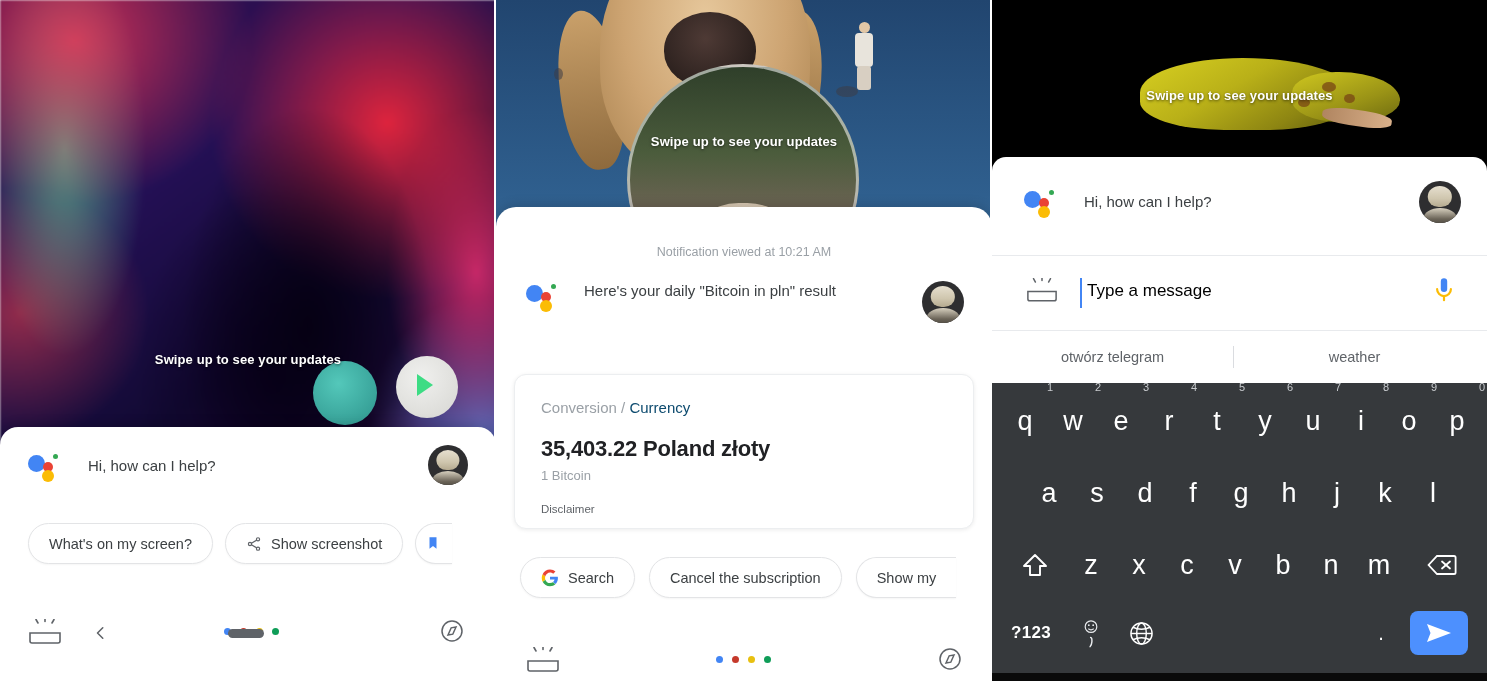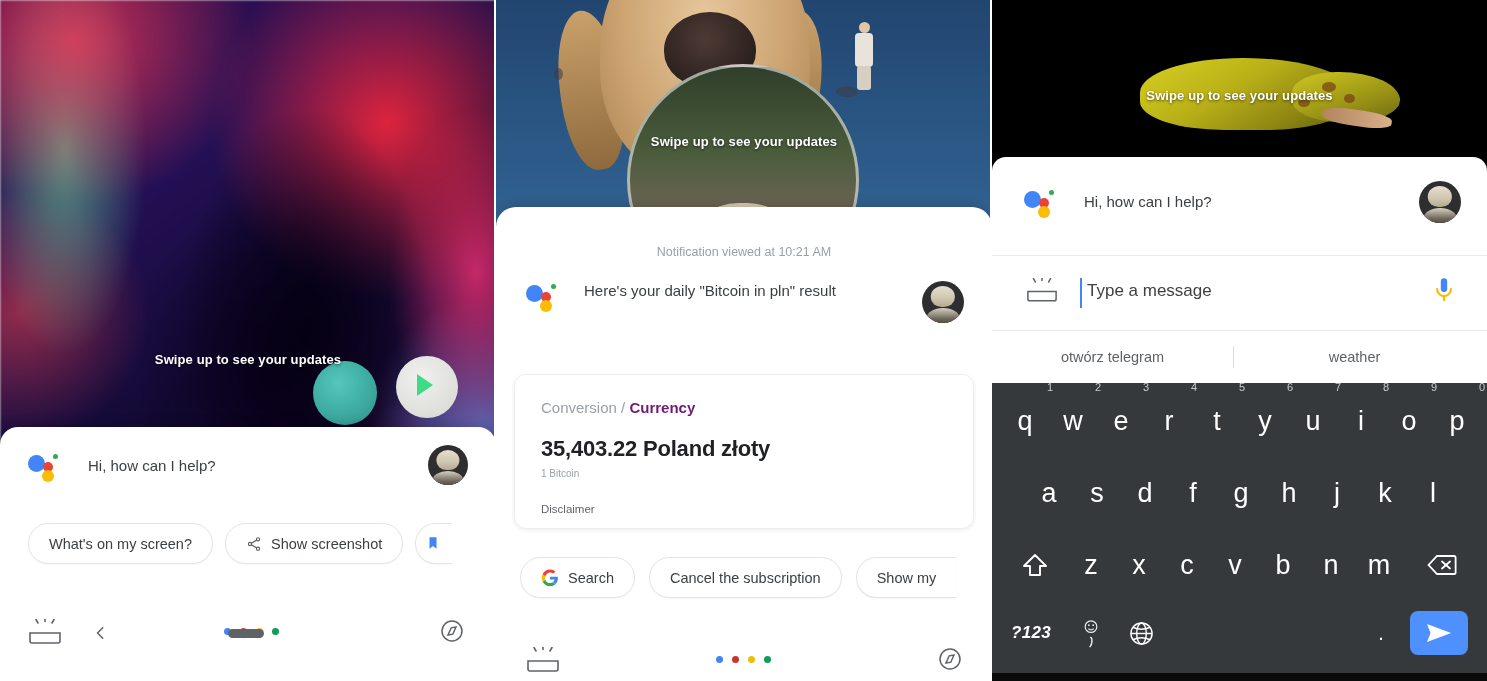--- a/index.html
+++ b/index.html
@@ -175,23 +175,23 @@
   .notif-time {
     position: absolute; left: 0; right: 0; text-align: center;
     font-size: 12.5px; color: #9aa0a6;
   }
   .result-card {
     position: absolute; background: #fff;
     border: 1px solid #eceef0; border-radius: 12px;
     box-shadow: 0 1px 4px rgba(0,0,0,.08);
   }
   .rc-kicker { font-size: 15px; color: #9aa0a6; }
-  .rc-kicker b { color: #701a75; font-weight: 700; }
+  .rc-kicker b { color: #0c4a6e; font-weight: 400; }
   .rc-value { font-size: 22px; font-weight: 700; color: #202124; letter-spacing: -.2px; }
-  .rc-sub { font-size: 10px; color: #9aa0a6; }
+  .rc-sub { font-size: 13px; color: #9aa0a6; }
   .rc-disclaimer { font-size: 11.5px; color: #5f6368; }
 
   
   .wallpaper-frog { position: absolute; inset: 0; background: #000; }
   .frog-body {
     position: absolute; left: 148px; top: 58px; width: 215px; height: 72px;
     border-radius: 55% 60% 48% 45%;
     background: linear-gradient(150deg, #d8d021 0%, #b9b018 42%, #8d8512 75%, #5c5a0d 100%);
   }
   .frog-head {
@@ -205,21 +205,21 @@
     border-radius: 40%; background: linear-gradient(90deg, #b08560, #d9b08a);
     transform: rotate(8deg);
   }
   #swipe-right { top: 88px; }
 
   #sheet-right { top: 118px; bottom: 0; border-radius: 14px 14px 0 0; }
   .divider { position: absolute; left: 0; right: 0; height: 1px; background: #e8eaed; }
 
   .input-row { position: absolute; left:0; right:0; }
   .caret { position: absolute; width: 2px; background: #4285f4; }
-  .placeholder { position: absolute; font-size: 17px; color: #404040; }
+  .placeholder { position: absolute; font-size: 17px; color: #000000; }
   .mic-icon { position: absolute; width: 22px; height: 30px; }
 
   .sugg-row { position:absolute; left:0; right:12px; display: flex; align-items: center; }
   .sugg { flex: 1; text-align: center; font-size: 14.5px; color: #5f6368; }
   .sugg-div { width: 1px; height: 22px; background: #dadce0; }
 
   
   .keyboard { position: absolute; left: 0; right: 0; background: #36393c; }
   .key {
     position: absolute; display: flex; align-items: center; justify-content: center;
@@ -585,21 +585,21 @@
           <span>m</span>
           </div>
         <div class="key" style="left:428px; top:156px; width:44px; height:52px;">
           <svg viewBox="0 0 30 22" width="30" height="22" fill="none" stroke="#ffffff" stroke-width="1.8" stroke-linecap="round">
             <path d="M10 2 H27 a1.6 1.6 0 0 1 1.6 1.6 v14.8 A1.6 1.6 0 0 1 27 20 H10 L1.6 11 Z"></path>
             <line x1="15" y1="7.5" x2="23" y2="14.5"></line>
               <line x1="23" y1="7.5" x2="15" y2="14.5"></line>
           </svg>
         </div>
 
-        <div class="key small" style="left:10px; top:226px; width:58px; height:48px;font-style:italic;">
+        <div class="key small" style="left:10px; top:226px; width:58px; height:48px;">
           <span>?123</span>
         </div>
         <div class="key" style="left:80px; top:226px; width:38px; height:48px; font-size:15px;">
           <svg viewBox="0 0 22 34" width="20" height="34" fill="none" stroke="#e8eaed" stroke-width="1.3">
             <circle cx="11" cy="10" r="6.4"></circle>
               <circle cx="8.6" cy="8.4" r="1" fill="#e8eaed" stroke="none"></circle>
             <circle cx="13.4" cy="8.4" r="1" fill="#e8eaed" stroke="none"></circle>
             <path d="M8 12.4q3 2.2 6 0"></path>
             <path d="M10.6 22 q1.6 0 1.4 4.5 q-.2 3.5 -2 5.5" stroke-width="1.6" stroke-linecap="round"></path>
           </svg>

